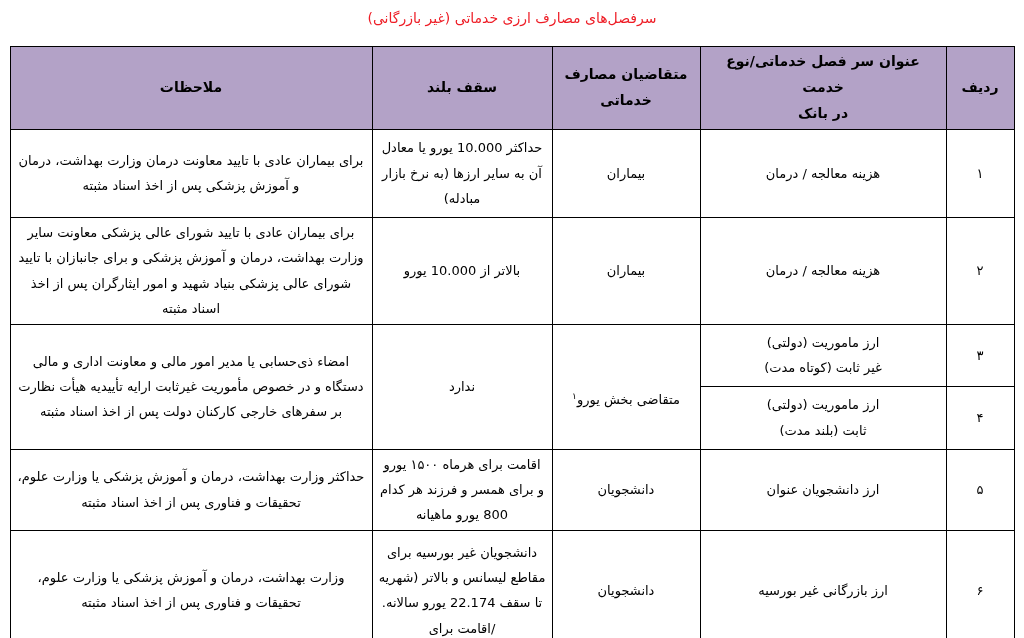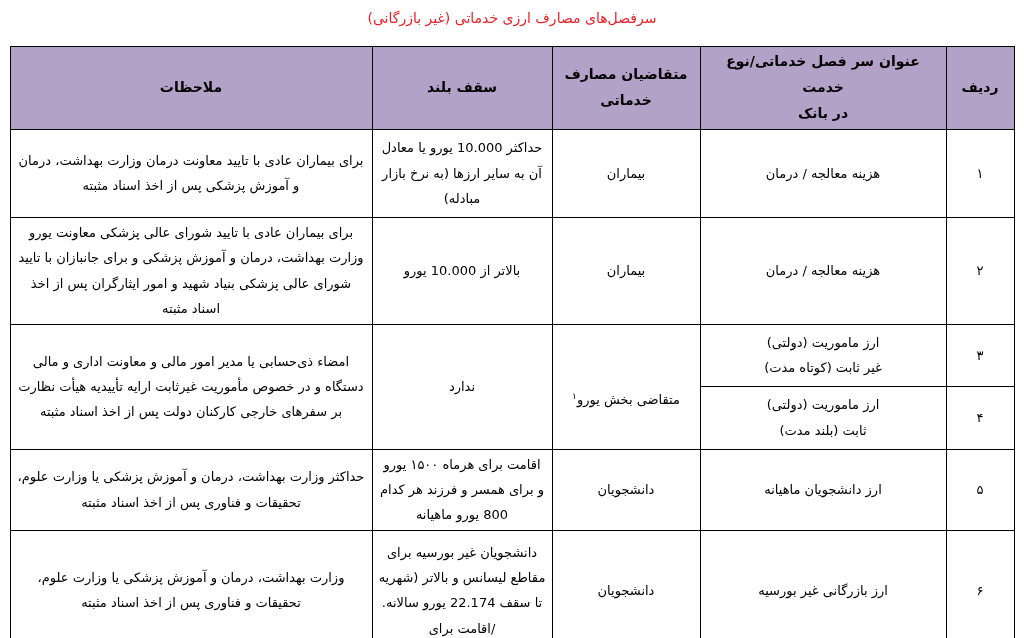--- a/index.html
+++ b/index.html
@@ -86,21 +86,21 @@
       <td>بیماران</td>
       <td>حداکثر 10.000 یورو یا معادل آن به سایر ارزها (به نرخ بازار مبادله)</td>
       <td>برای بیماران عادی با تایید معاونت درمان وزارت بهداشت، درمان و آموزش پزشکی پس از اخذ اسناد مثبته</td>
     </tr>
 
     <tr class="h-r2">
       <td>۲</td>
       <td>هزینه معالجه / درمان</td>
       <td>بیماران</td>
       <td>بالاتر از 10.000 یورو</td>
-      <td>برای بیماران عادی با تایید شورای عالی پزشکی معاونت یورو وزارت بهداشت، درمان و آموزش پزشکی و برای جانبازان با تایید شورای عالی پزشکی بنیاد شهید و امور ایثارگران پس از اخذ اسناد مثبته</td>
+      <td>برای بیماران عادی با تایید شورای عالی پزشکی معاونت سایر وزارت بهداشت، درمان و آموزش پزشکی و برای جانبازان با تایید شورای عالی پزشکی بنیاد شهید و امور ایثارگران پس از اخذ اسناد مثبته</td>
     </tr>
 
     <tr class="h-r3">
       <td>۳</td>
       <td>ارز ماموریت (دولتی)
 غیر ثابت (کوتاه مدت)</td>
       <td rowspan="2">
         <span>متقاضی بخش یورو</span><sup class="fnote">۱</sup>
       </td>
       <td rowspan="2">ندارد</td>
@@ -108,21 +108,21 @@
     </tr>
 
     <tr class="h-r4">
       <td>۴</td>
       <td>ارز ماموریت (دولتی)
 ثابت (بلند مدت)</td>
     </tr>
 
     <tr class="h-r5">
       <td>۵</td>
-      <td>ارز دانشجویان ماهیانه</td>
+      <td>ارز دانشجویان عنوان</td>
       <td>دانشجویان</td>
       <td>اقامت برای هرماه ۱۵۰۰ یورو و برای همسر و فرزند هر کدام 800 یورو ماهیانه</td>
       <td>حداکثر وزارت بهداشت، درمان و آموزش پزشکی یا وزارت علوم، تحقیقات و فناوری پس از اخذ اسناد مثبته</td>
     </tr>
 
     <tr class="h-r6">
       <td>۶</td>
       <td>ارز بازرگانی غیر بورسیه</td>
       <td>دانشجویان</td>
       <td>دانشجویان غیر بورسیه برای مقاطع لیسانس و بالاتر (شهریه تا سقف 22.174 یورو سالانه. /اقامت برای</td>

